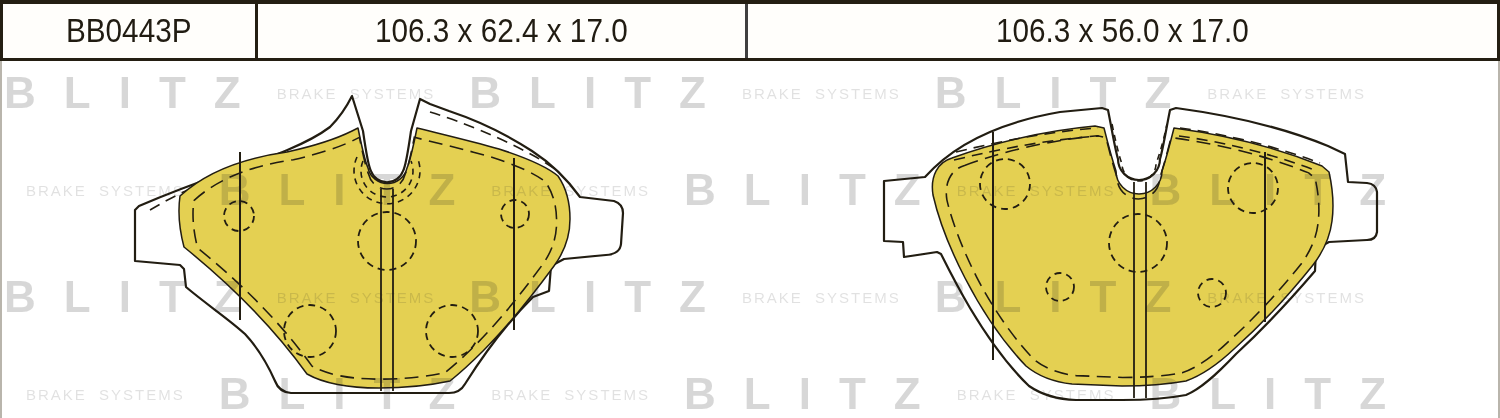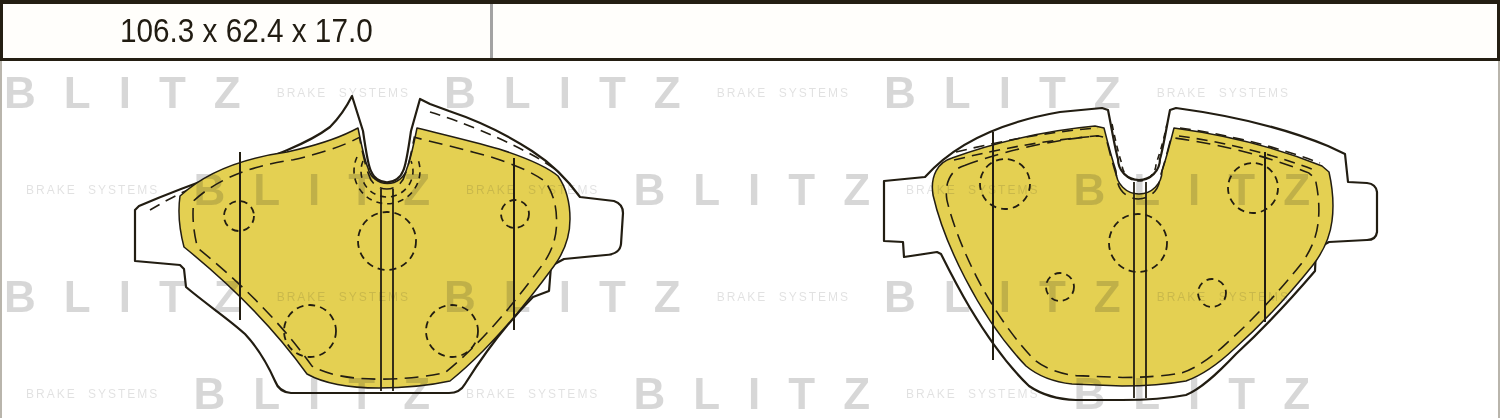--- a/index.html
+++ b/index.html
@@ -9,62 +9,68 @@
   }
   
   .hdr{
     position:absolute;left:0;top:0;width:1500px;height:61px;box-sizing:border-box;
     border-top:4px solid #241e12;border-bottom:3px solid #241e12;
     border-left:3px solid #241e12;border-right:3px solid #241e12;
     display:flex;background:#fffefb;z-index:4;
   }
   .hdr-cell{display:flex;align-items:center;justify-content:center;height:100%;box-sizing:border-box;}
   .hdr-c1{width:255px;border-right:3px solid #241e12;}
-  .hdr-c2{width:490px;border-right:3px solid #a3a3a3;}
+  .hdr-c2{width:490px;border-right:3px solid #404040;}
   .hdr-c3{flex:1;}
   .hdr-text{
     display:inline-block;transform:scaleX(0.9);transform-origin:center;
     font-size:33px;color:#211c12;letter-spacing:0px;white-space:nowrap;
   }
   
   .edge{position:absolute;top:61px;bottom:0;width:2px;background:#b9b5ac;z-index:1;}
   .edge-l{left:0;} .edge-r{right:0;}
   
   .wm-row{
     position:absolute;left:0;width:1500px;height:60px;
     display:flex;align-items:center;column-gap:36px;white-space:nowrap;
     z-index:3;pointer-events:none;
   }
   .wm-brand{
     font-size:44px;font-weight:bold;letter-spacing:28px;margin-right:-28px;
     color:rgba(30,30,30,0.175);line-height:1;
   }
   .wm-tagline{
-    font-size:12px;letter-spacing:2px;word-spacing:6px;margin-right:-2px;
+    font-size:15px;letter-spacing:2px;word-spacing:6px;margin-right:-2px;
     color:rgba(30,30,30,0.135);line-height:1;
   }
   
   .draw{position:absolute;left:0;top:60px;z-index:2;}
   .plate{fill:#ffffff;stroke:#221d12;stroke-width:2.2;stroke-linejoin:round;}
   .pad{stroke:#221d12;stroke-width:1.5;stroke-linejoin:round;}
   .contour{fill:none;stroke:#221d12;stroke-width:1.7;stroke-dasharray:15 8;}
   .hole{fill:none;stroke:#221d12;stroke-width:1.8;stroke-dasharray:7 5;}
   .vline{fill:none;stroke:#221d12;stroke-width:2;}
   .slot{fill:none;stroke:#221d12;stroke-width:1.8;}
   .bandash{fill:none;stroke:#221d12;stroke-width:1.6;stroke-dasharray:11 7;}
   .coil{fill:none;stroke:#221d12;stroke-width:1.6;stroke-dasharray:6 5;}
 </style>
 </head>
 <body>
 
 <div class="sheet">
 
   <div class="hdr">
+    <div class="hdr-cell hdr-c1">
+      <span class="hdr-text">BB0443P</span>
+    </div>
     <div class="hdr-cell hdr-c2">
       <span class="hdr-text">106.3 x 62.4 x 17.0</span>
+    </div>
+    <div class="hdr-cell hdr-c3">
+      <span class="hdr-text">106.3 x 56.0 x 17.0</span>
     </div>
   </div>
 
   <div class="edge edge-l"></div>
   <div class="edge edge-r"></div>
 
   <div id="wm-layer">
       <div class="wm-row" style="top: 63px; padding-left: 4px;">
         <span class="wm-brand">BLITZ</span>
         <span class="wm-tagline">BRAKE SYSTEMS</span>

